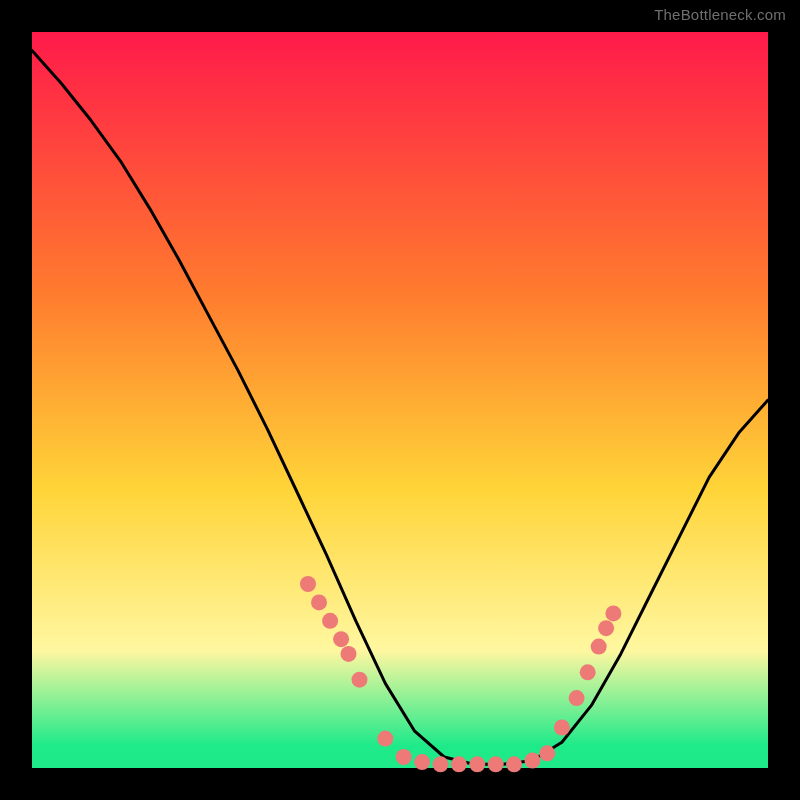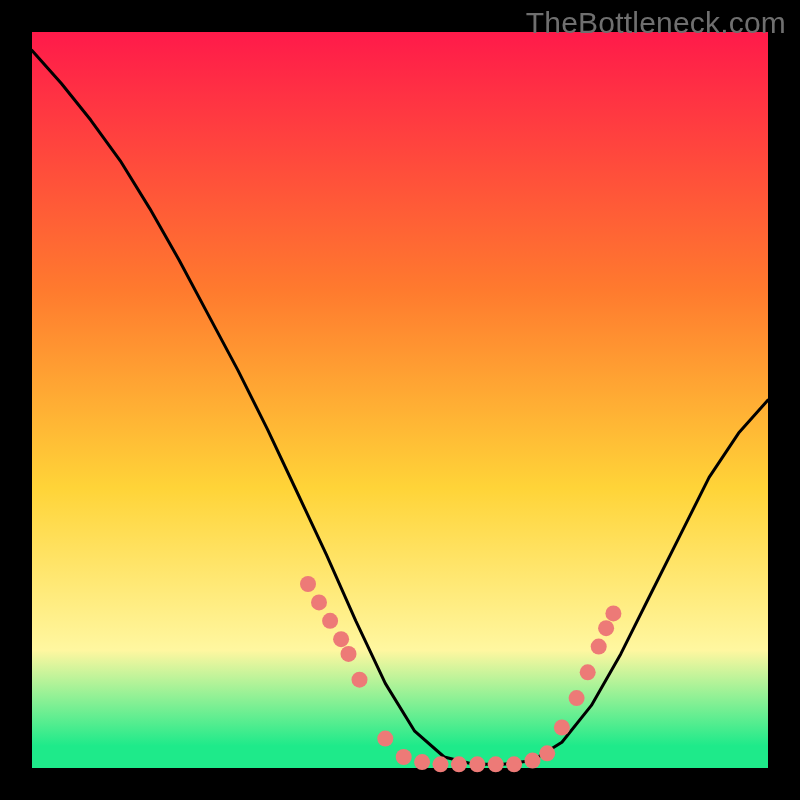--- a/index.html
+++ b/index.html
@@ -16,21 +16,21 @@
     left: 0;
     top: 0;
     width: 800px;
     height: 800px;
   }
   .attribution {
     position: absolute;
     top: 6px;
     right: 14px;
     color: #6f6f6f;
-    font-size: 30px;
+    font-size: 15px;
     font-weight: 500;
     letter-spacing: 0.2px;
   }
   svg {
     display: block;
   }
 </style>
 </head>
 <body>
 

